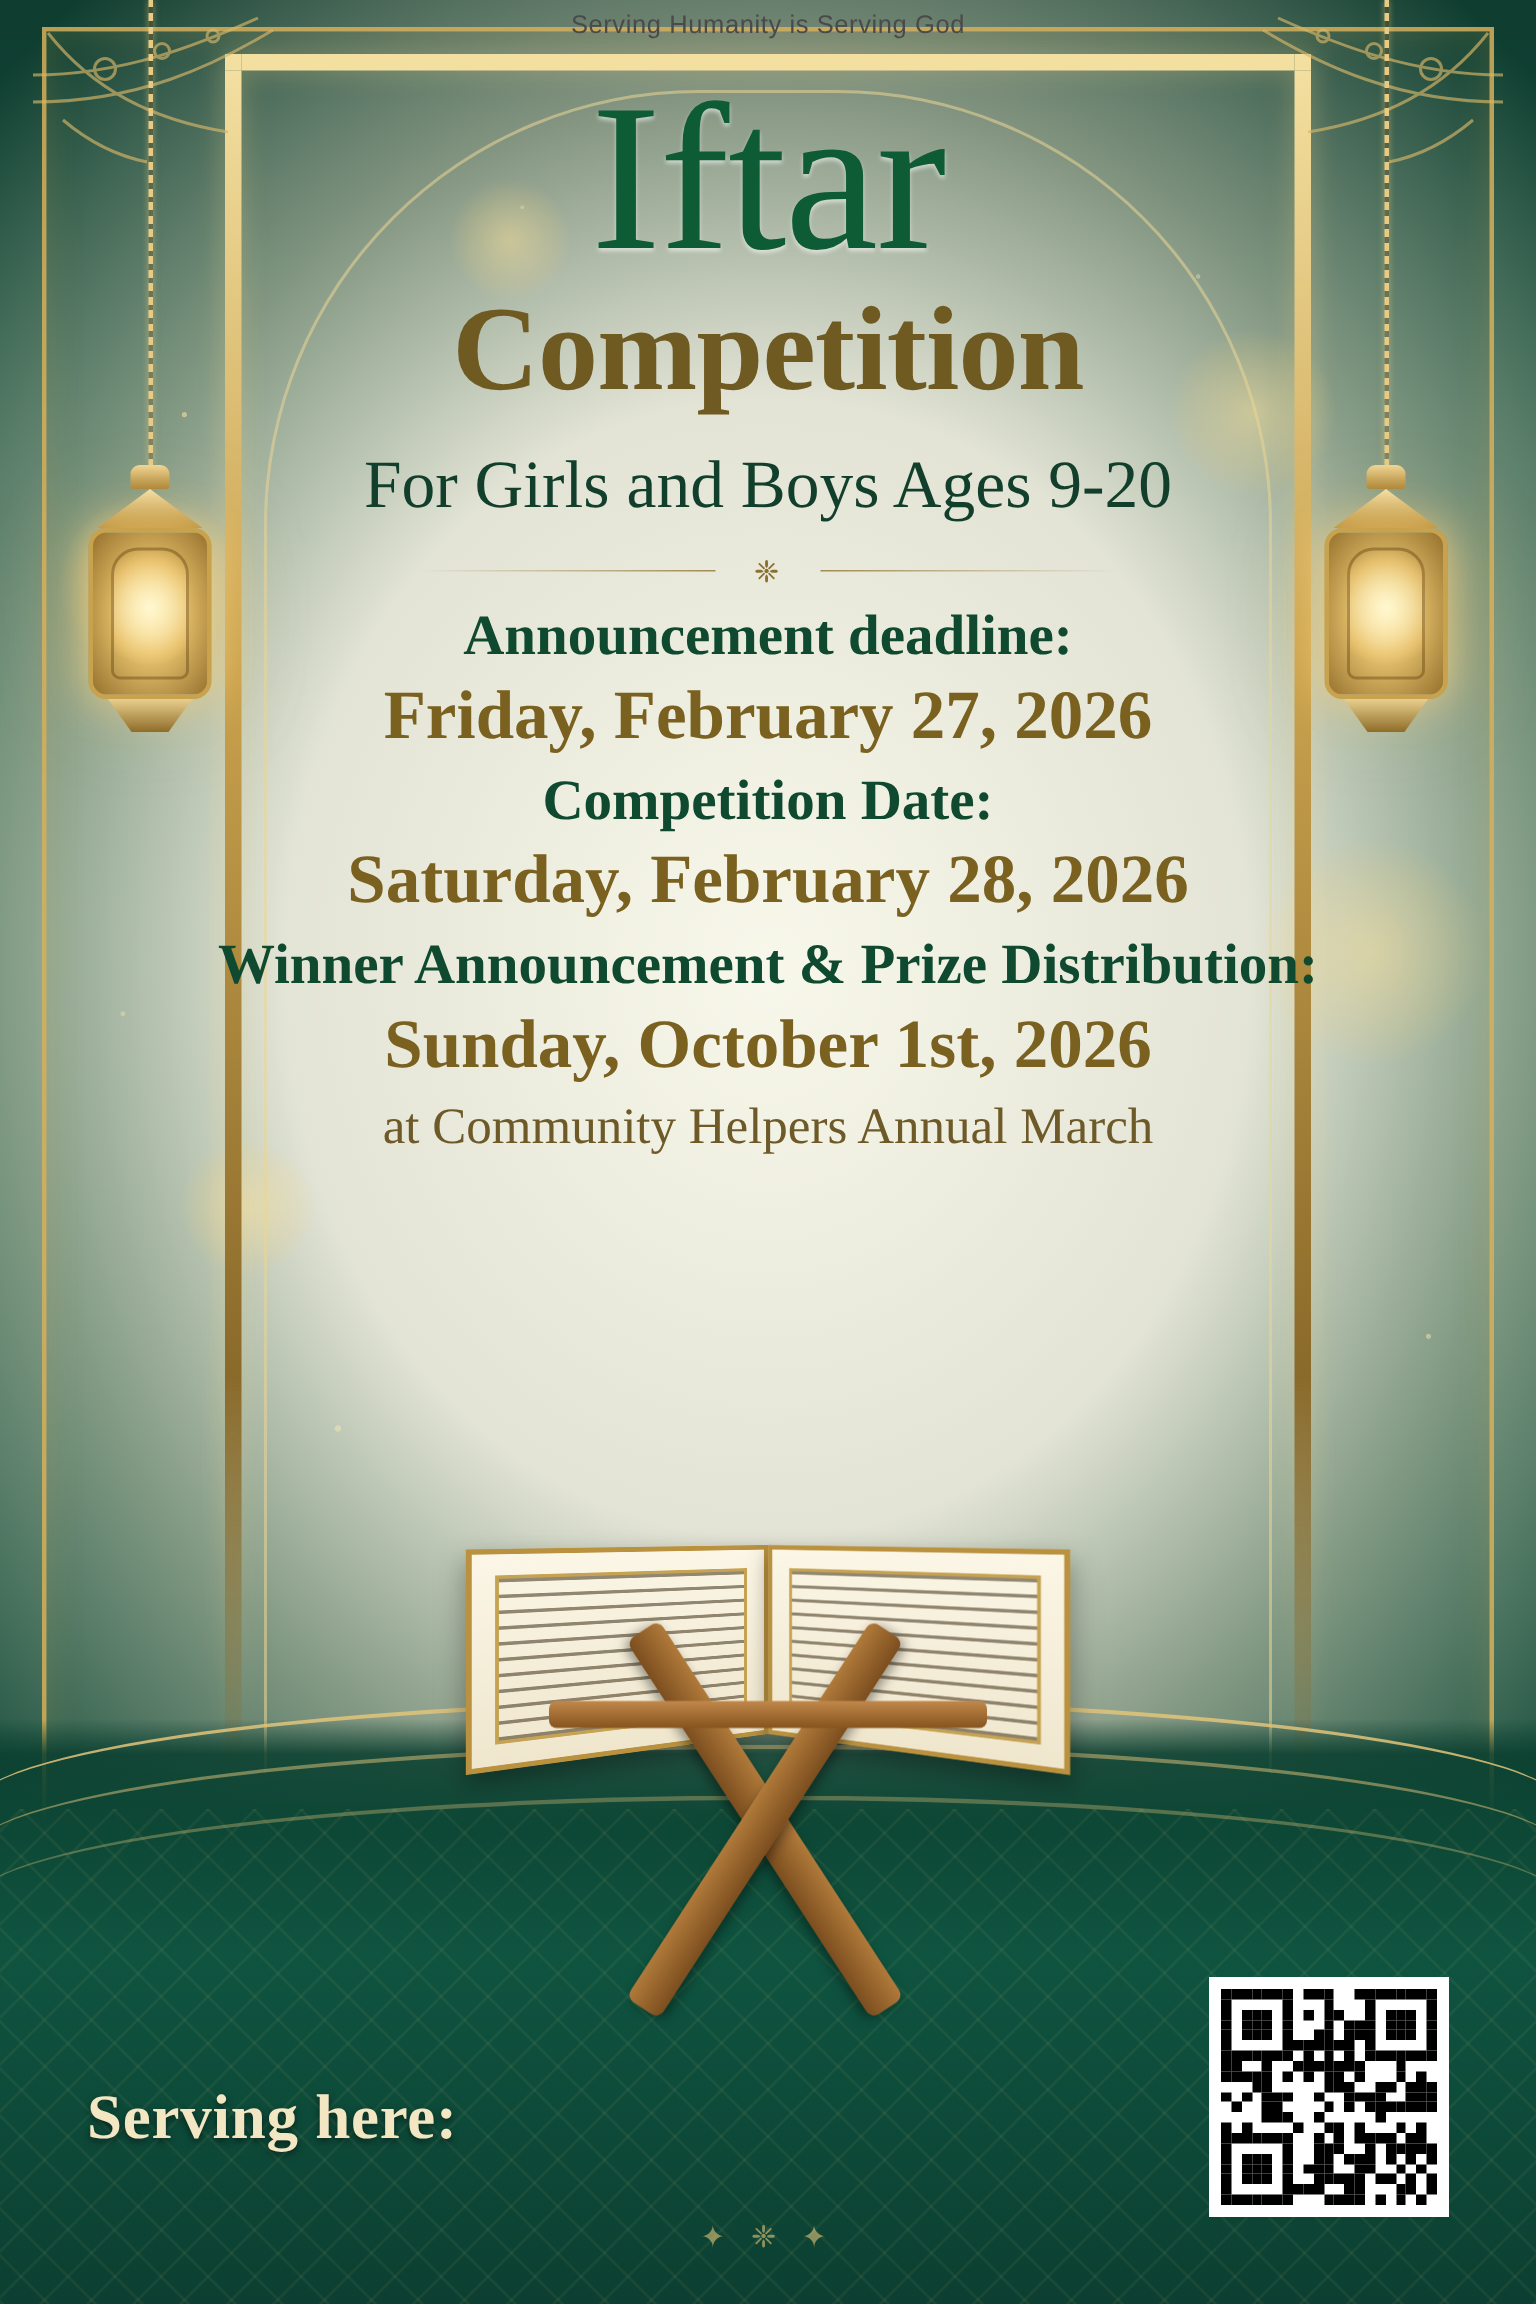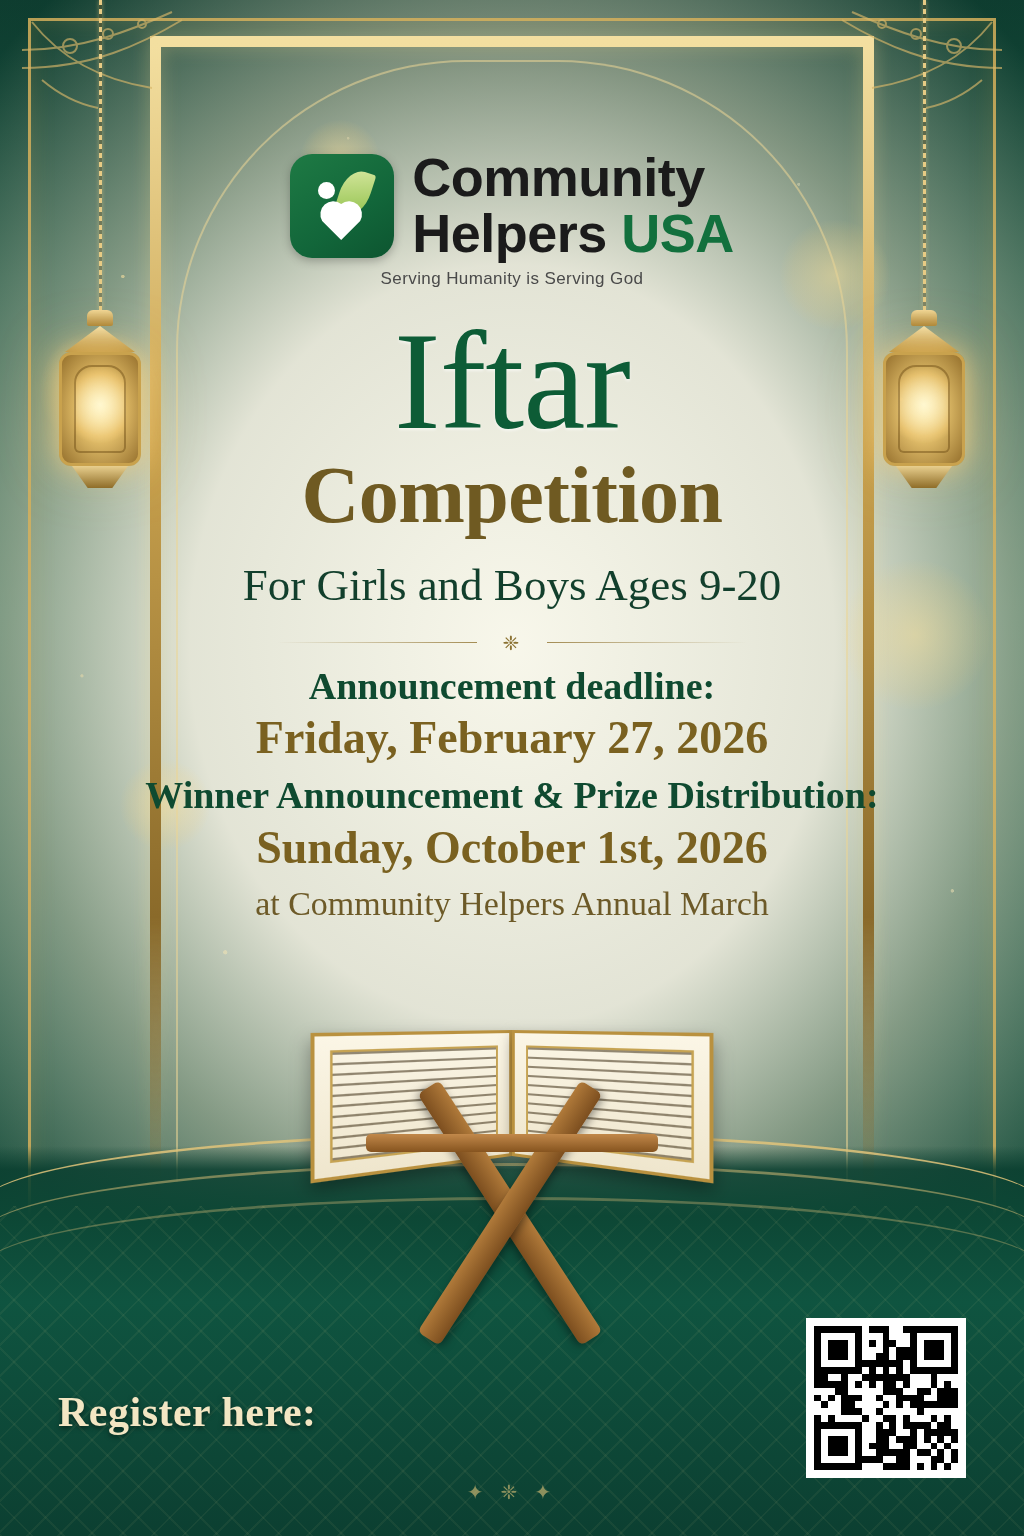--- a/index.html
+++ b/index.html
@@ -448,50 +448,40 @@
       <div class="top"></div>
       <div class="body"></div>
       <div class="bottom"></div>
     </div>
     <div class="drop"></div>
     <div class="star"></div>
   </div>
 
   <div class="content">
 
-    <div class="logo-block">
-      <div class="logo-mark">
-        <div class="leaf"></div>
-        <div class="dot"></div>
-        <div class="heart"></div>
-      </div>
-      <div class="logo-text">
-        <div class="logo-line1">Community</div>
-        <div class="logo-line2">
-          <span>Helpers</span>
-          <span class="usa">USA</span>
-        </div>
-      </div>
-    </div>
     <div class="logo-tag">Serving Humanity is Serving God</div>
 
     <div class="title-main">Iftar</div>
     <div class="title-sub">Competition</div>
     <div class="title-ages">For Girls and Boys Ages 9-20</div>
 
     <div class="divider">
       <div class="line"></div>
       <div class="line r"></div>
       <div class="mark">❈</div>
     </div>
 
     <div class="schedule">
       <div>
         <div class="sch-label">Announcement deadline:</div>
         <div class="sch-value">Friday, February 27, 2026</div>
+      </div>
+      <div>
+        <div class="sch-label">Competition Date:</div>
+        <div class="sch-value">Saturday, February 28, 2026</div>
       </div>
       <div>
         <div class="sch-label">Winner Announcement &amp; Prize Distribution:</div>
         <div class="sch-value">Sunday, October 1st, 2026</div>
         <div class="sch-note">at Community Helpers Annual March</div>
       </div>
     </div>
   </div>
 
   <div class="ground"></div>
@@ -505,21 +495,21 @@
       <div class="page r"></div>
     </div>
     <div class="stand">
       <div class="bar a"></div>
       <div class="bar b"></div>
       <div class="crossbar"></div>
     </div>
   </div>
 
   <div class="register">
-    <div class="reg-label">Register here:</div>
+    <div class="reg-label">Serving here:</div>
   </div>
 
   <div class="qr">
     <div class="qr-grid" id="qr-grid">
         <i></i>
         <i></i>
         <i></i>
         <i></i>
         <i></i>
         <i></i>

